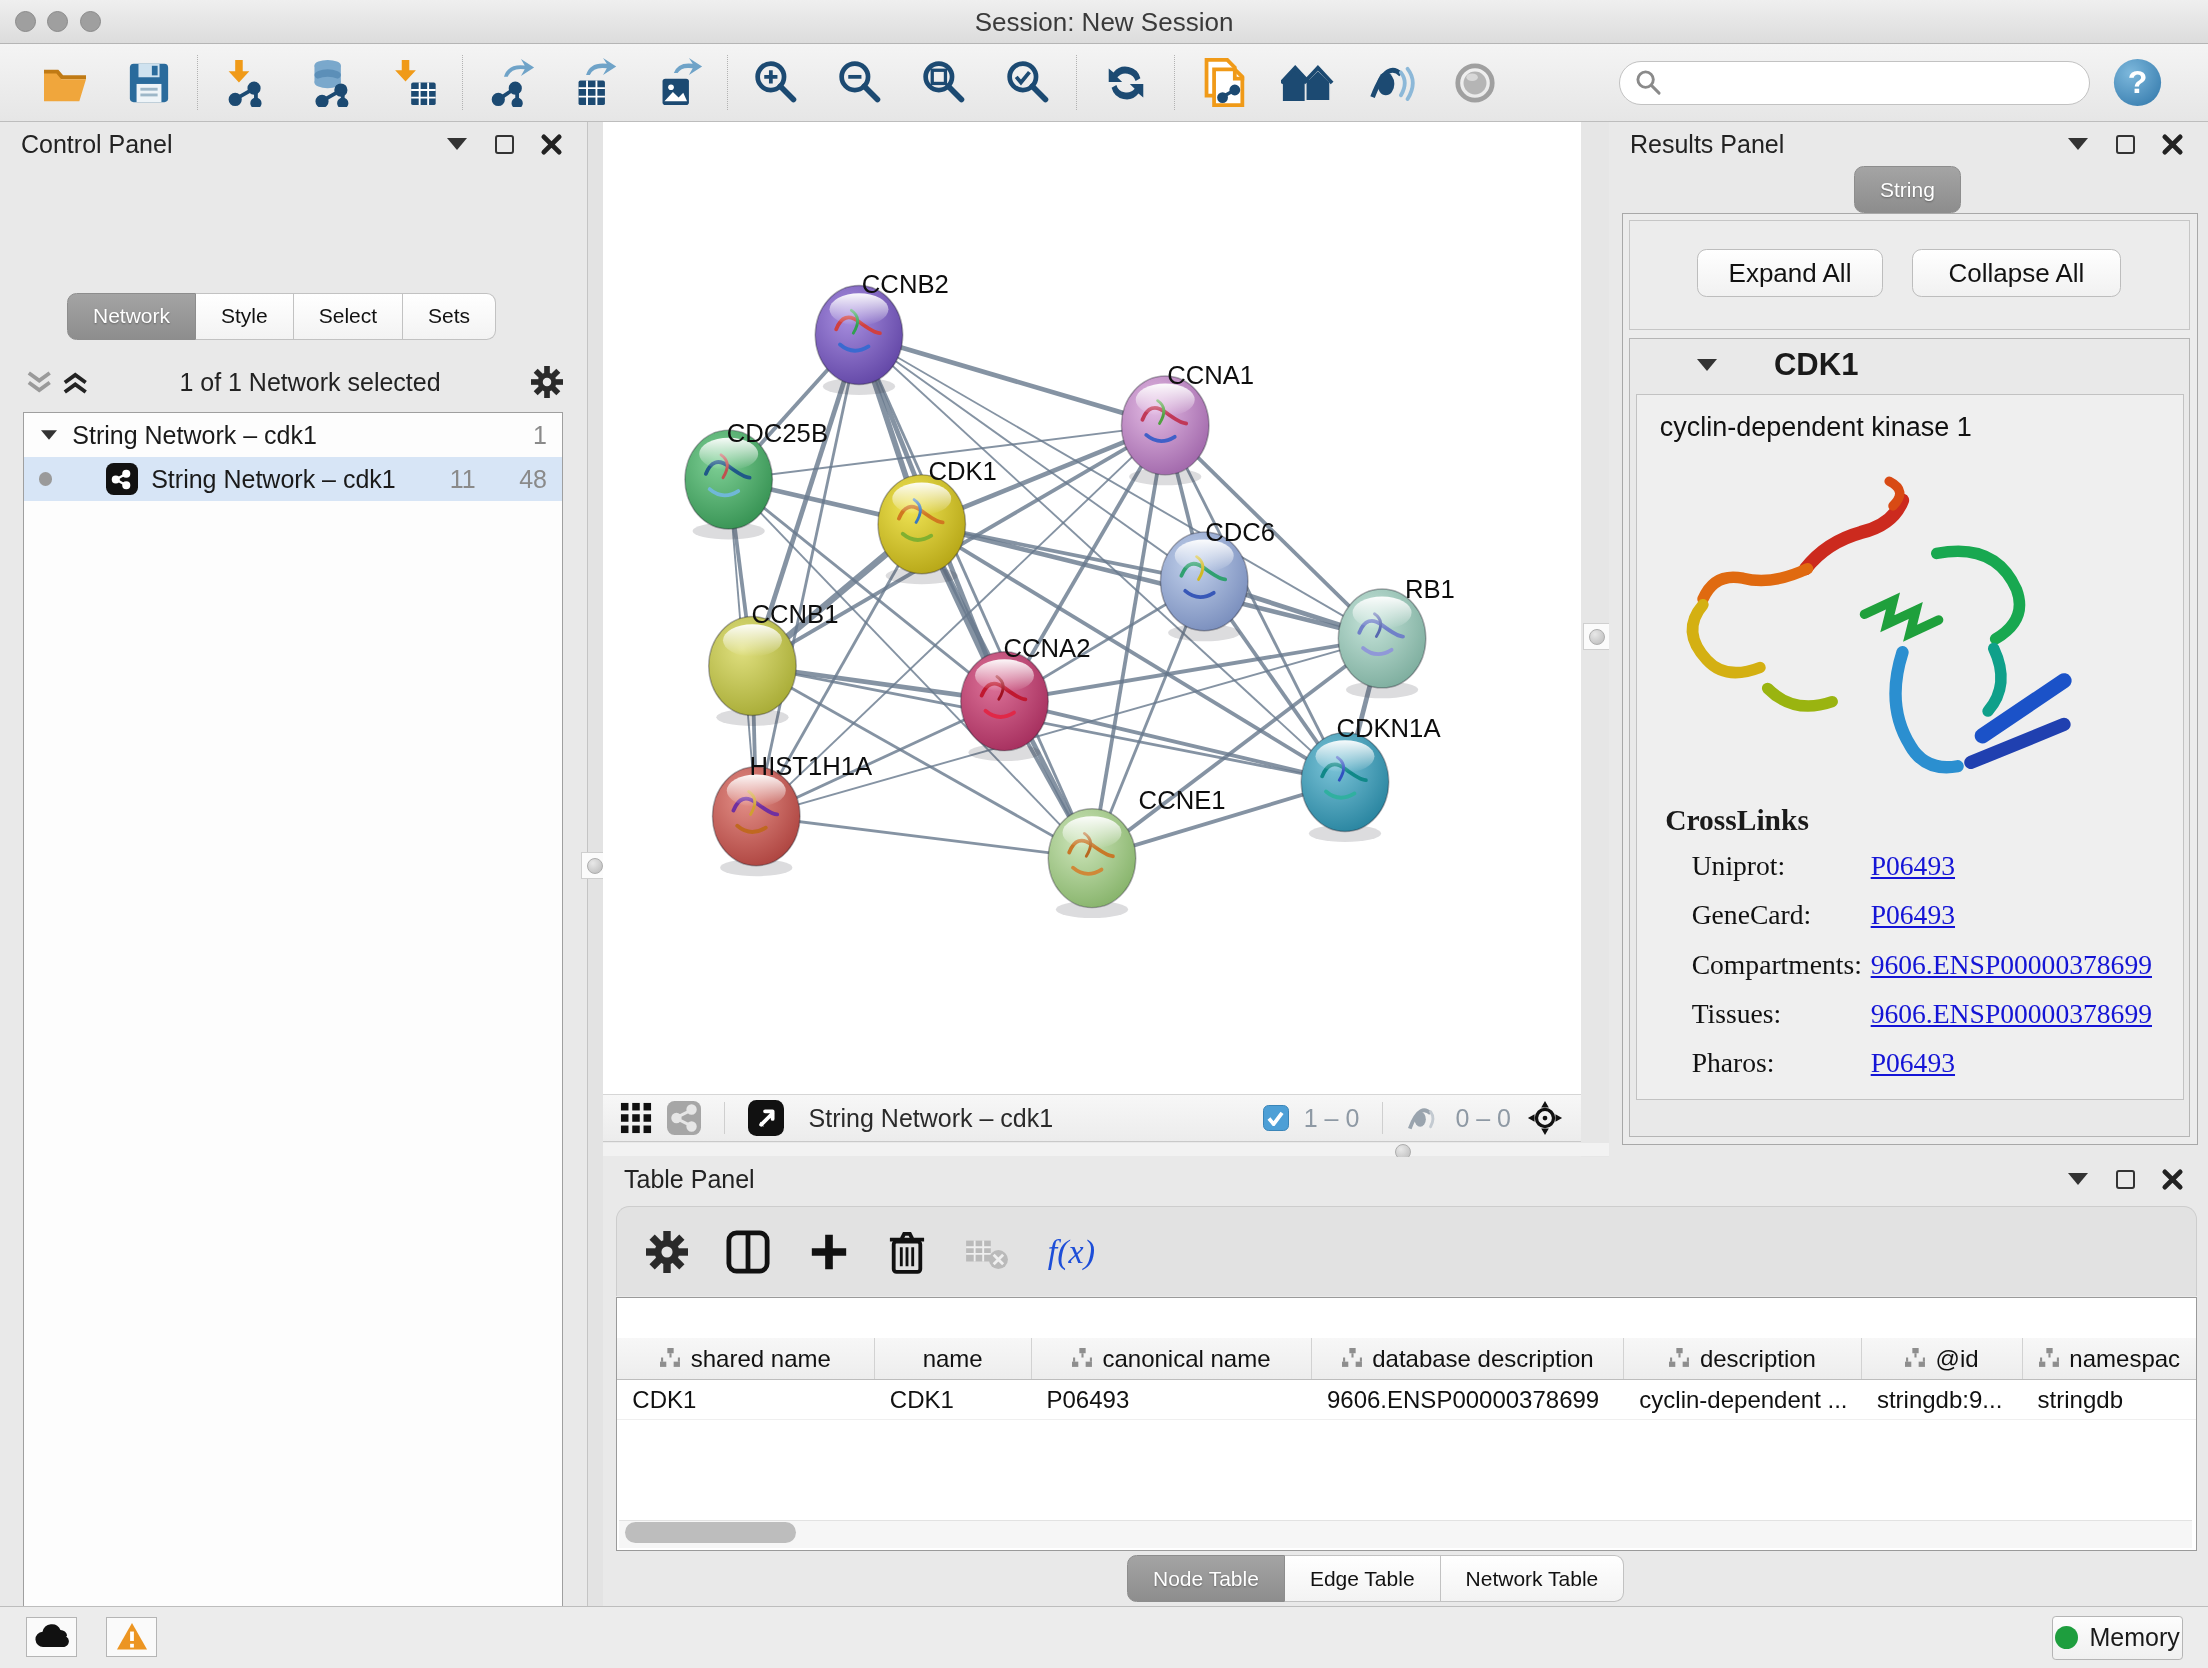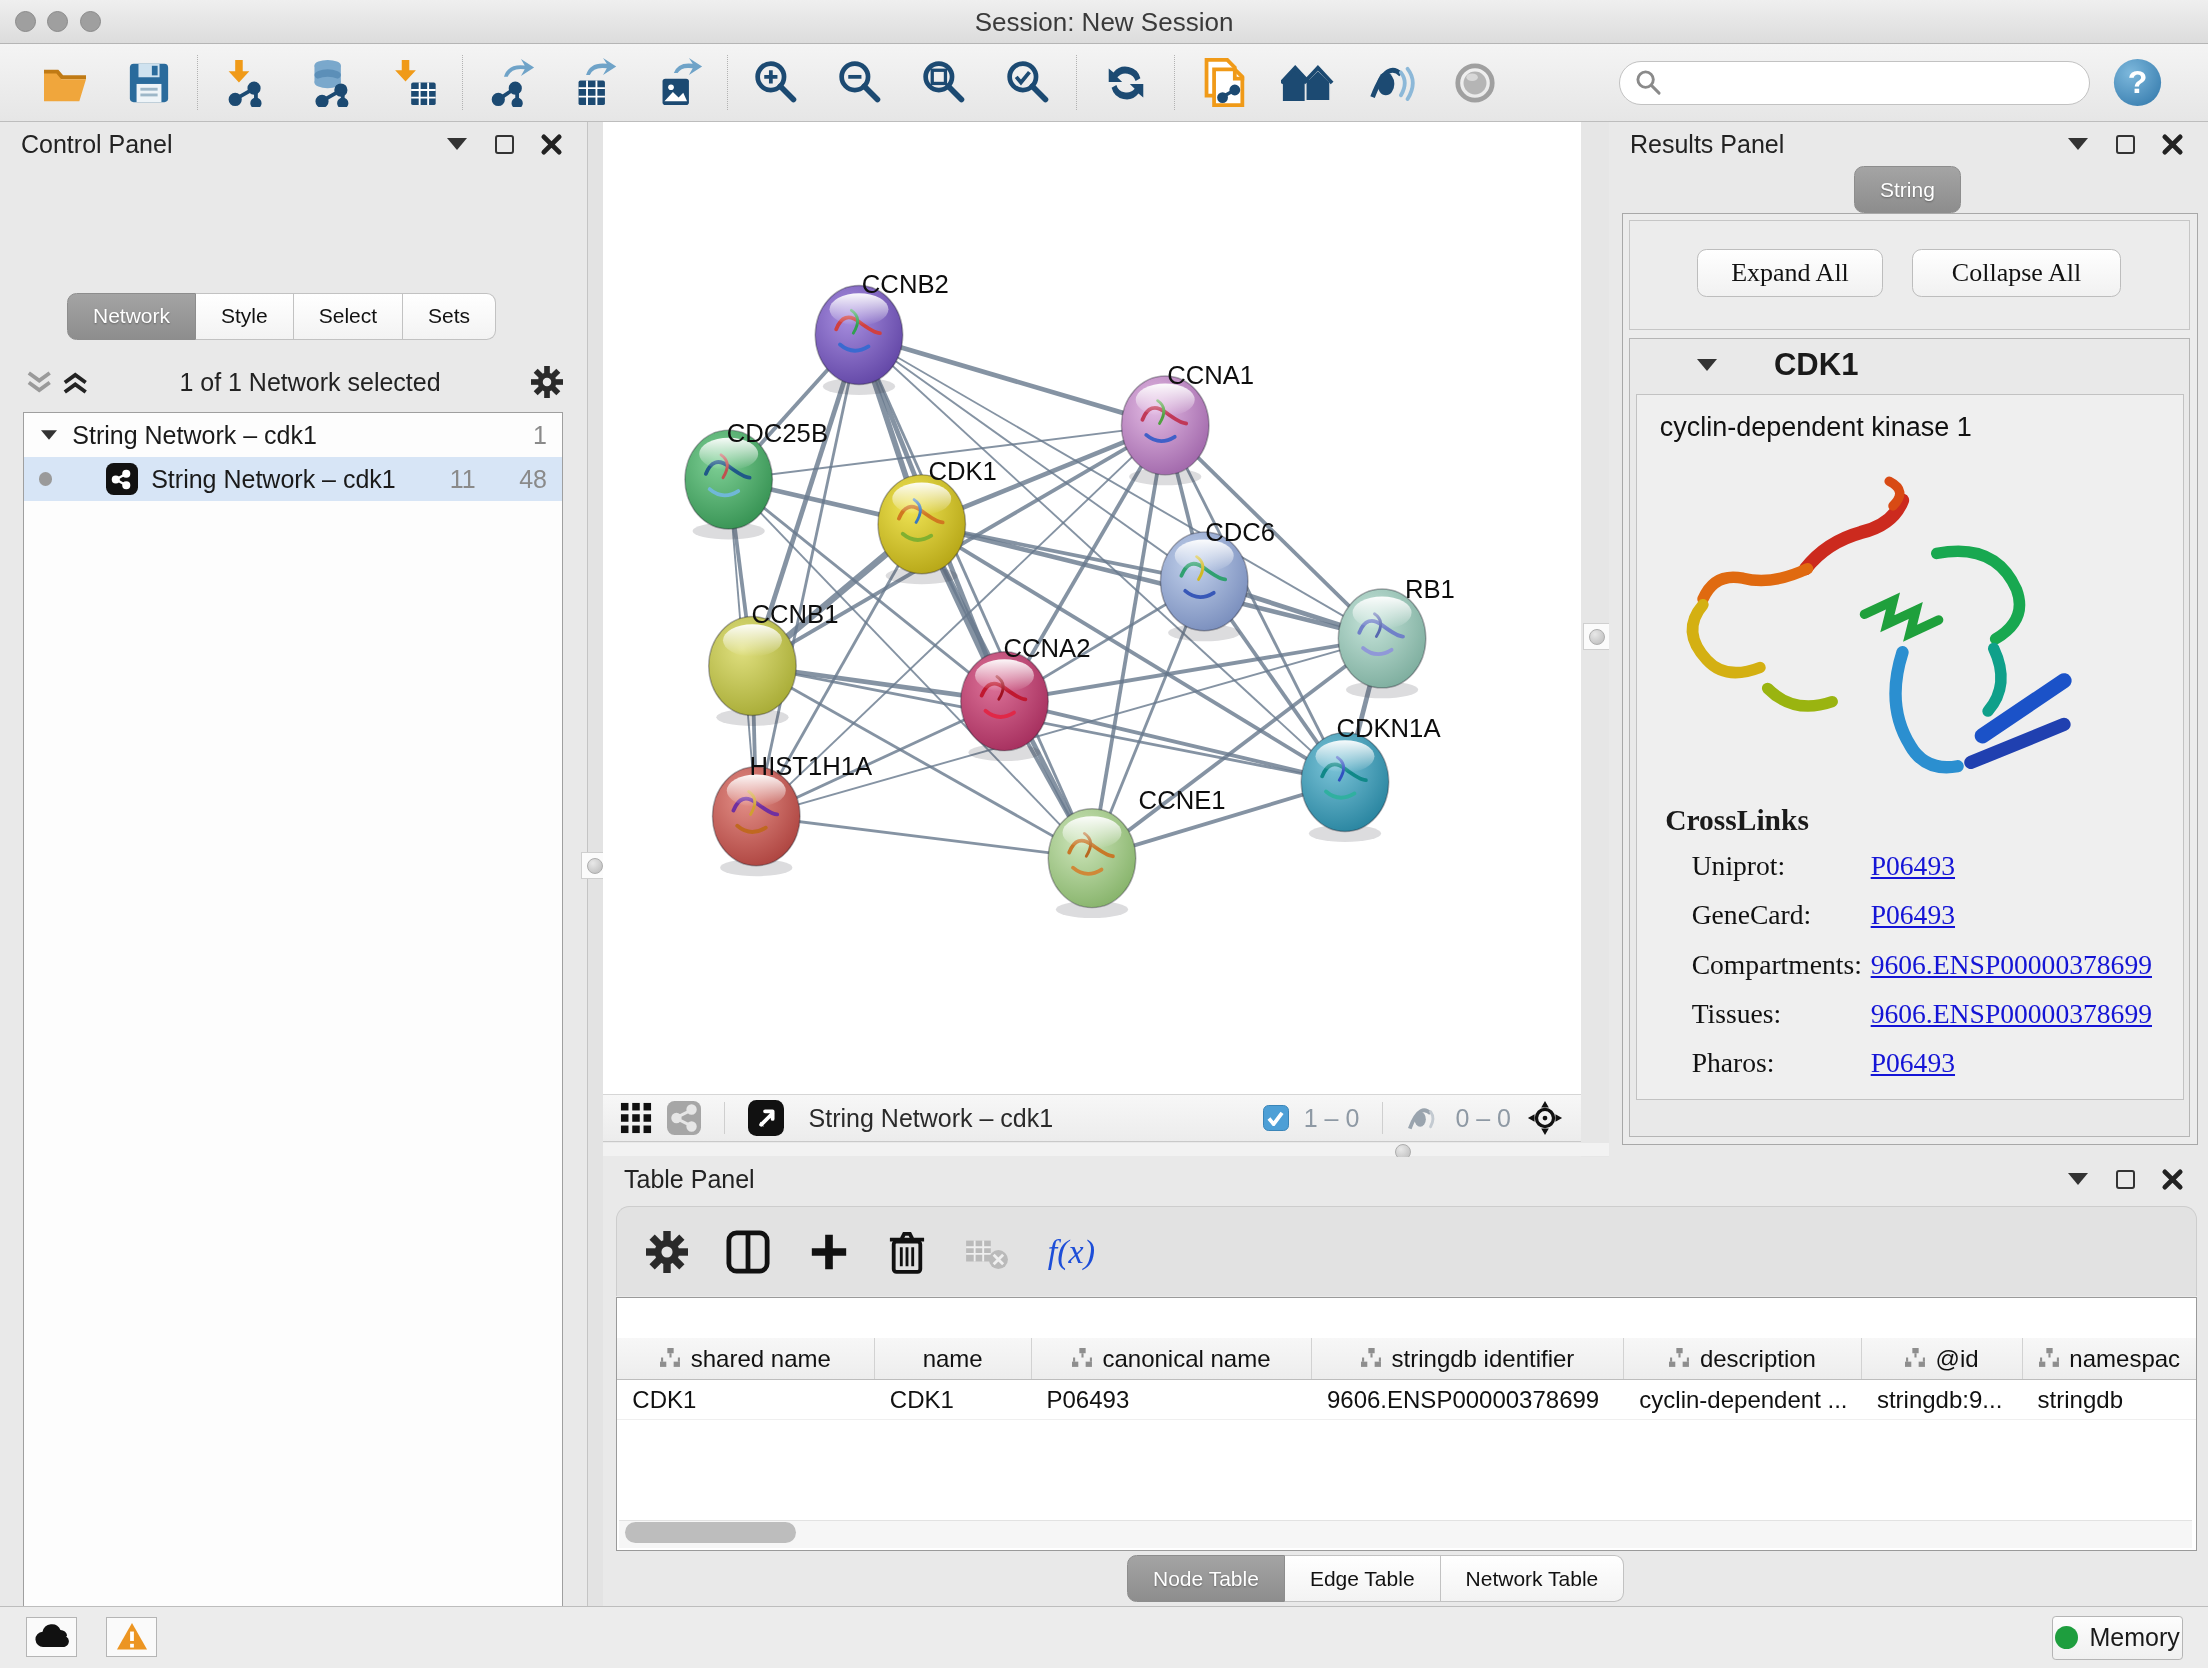--- a/index.html
+++ b/index.html
@@ -61,21 +61,21 @@
   .th{display:flex;align-items:center;justify-content:center;gap:9.5px;font-size:24px;color:#111;border-right:1px solid #d2d2d2;overflow:hidden;white-space:nowrap;}
   .trow{display:flex;height:40px;border-bottom:1px solid #efefef;}
   .td{display:flex;align-items:center;font-size:24px;color:#111;padding-left:15px;overflow:hidden;white-space:nowrap;}
   .hscrolltrack{position:absolute;left:1.9px;bottom:1.9px;width:1573px;height:28.5px;background:#f6f6f6;border-top:1px solid #e2e2e2;}
   .hscroll{position:absolute;left:5.7px;bottom:4.8px;width:171px;height:21px;background:#bdbdbd;border-radius:10.5px;}
   .tp-tabs{left:524px;top:398px;display:flex;}
   
   .rpanel{left:1609px;top:122px;width:599px;height:1035px;background:#e9e9e9;}
   .rtab{left:245px;top:44px;}
   .rframe{left:13.3px;top:91px;width:576px;height:932px;background:#ececec;border:1.9px solid #a8a8a8;}
-  .rbtnbox{left:5.7px;top:5.7px;width:561px;height:110px;border:1px solid #c6c6c6;font-family:Liberation Serif, serif;}
+  .rbtnbox{left:5.7px;top:5.7px;width:561px;height:110px;border:1px solid #c6c6c6;}
   .rbtn{position:absolute;top:28.5px;height:48px;background:linear-gradient(#ffffff,#f1f1f1);border:1px solid #bdbdbd;border-radius:9.5px;font-size:26px;display:flex;align-items:center;justify-content:center;color:#111;}
   .rsection{left:5.7px;top:124px;width:561px;height:799px;border:1px solid #b5b5b5;background:#e9e9e9;}
   .rsechead{height:51px;display:flex;align-items:center;gap:57px;padding-left:67px;}
   .gene{font-size:31px;font-weight:bold;}
   .rcontent{position:absolute;left:5.7px;top:55px;width:548px;height:706px;border:1px solid #c2c2c2;background:#efefef;}
   .desc{position:absolute;left:23px;top:17px;font-size:27px;color:#111;}
   .clhead{position:absolute;left:28.5px;top:409px;font-family:"Liberation Serif",serif;font-weight:bold;font-size:29.5px;}
   .clrow{position:absolute;left:55px;width:476px;height:49px;font-family:"Liberation Serif",serif;font-size:27.6px;display:flex;}
   .clrow .cl-l{width:179px;color:#111;}
   .clrow a{color:#1414d6;text-decoration:underline;}
@@ -717,21 +717,21 @@
           </div>
         <div class="th" style="width:313px;">
             <svg width="21" height="21" viewBox="0 0 20 20">
               <g fill="#8e8e8e">
                 <rect x="7" y="0" width="6" height="5"></rect>
                 <rect x="0" y="13" width="6" height="5"></rect>
                 <rect x="13" y="13" width="6" height="5"></rect>
                 <path d="M9 5h2v4H3v4H1v-4h8zM11 9h8v4h-2v-4h-6z"></path>
               </g>
             </svg>
-            <span>stringdb identifier</span>
+            <span>database description</span>
           </div>
         <div class="th" style="width:238px;">
             <svg width="21" height="21" viewBox="0 0 20 20">
               <g fill="#8e8e8e">
                 <rect x="7" y="0" width="6" height="5"></rect>
                 <rect x="0" y="13" width="6" height="5"></rect>
                 <rect x="13" y="13" width="6" height="5"></rect>
                 <path d="M9 5h2v4H3v4H1v-4h8zM11 9h8v4h-2v-4h-6z"></path>
               </g>
             </svg>

